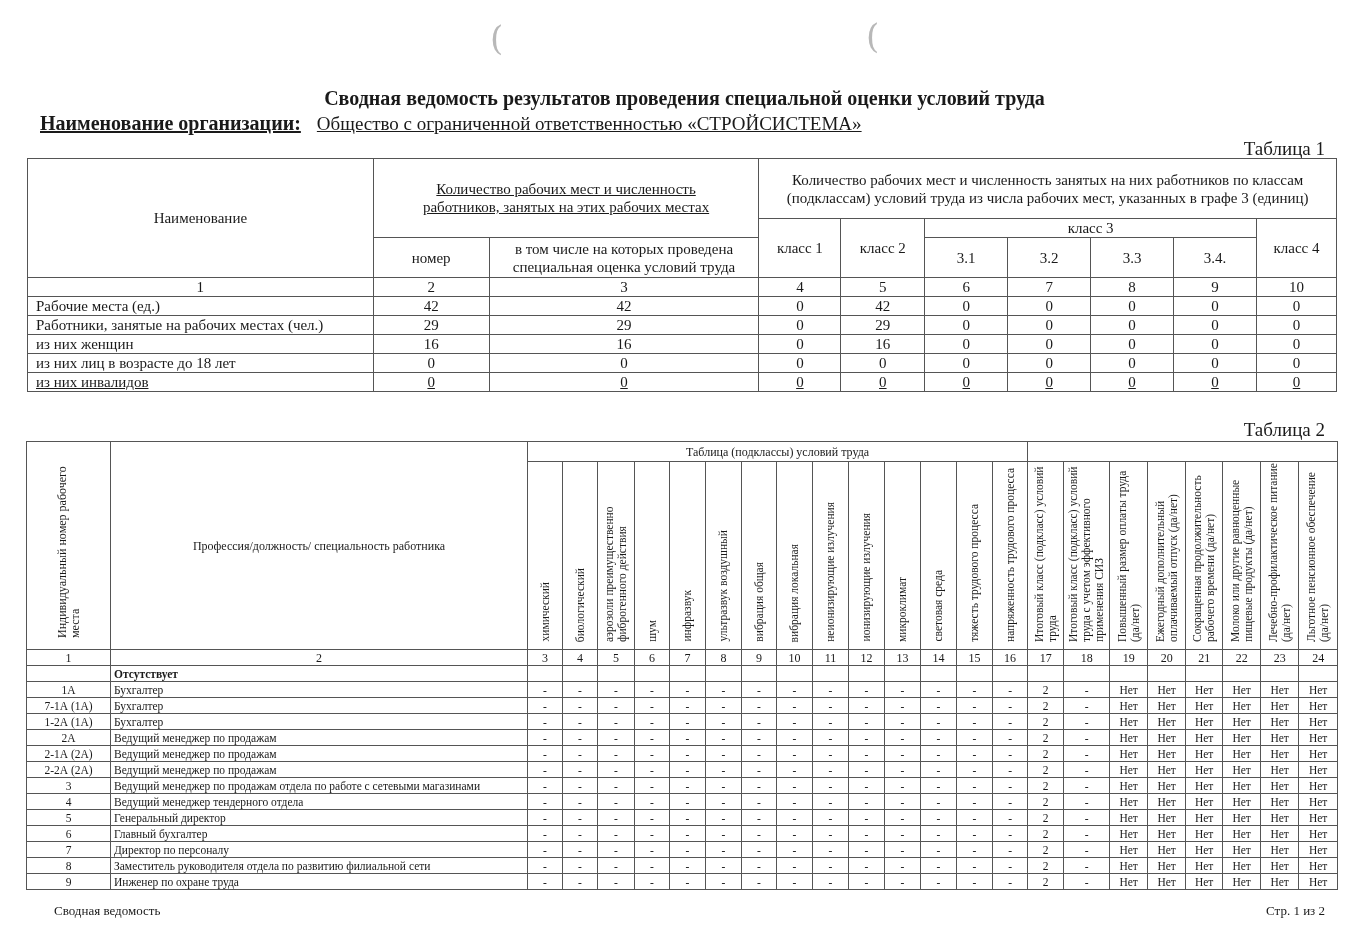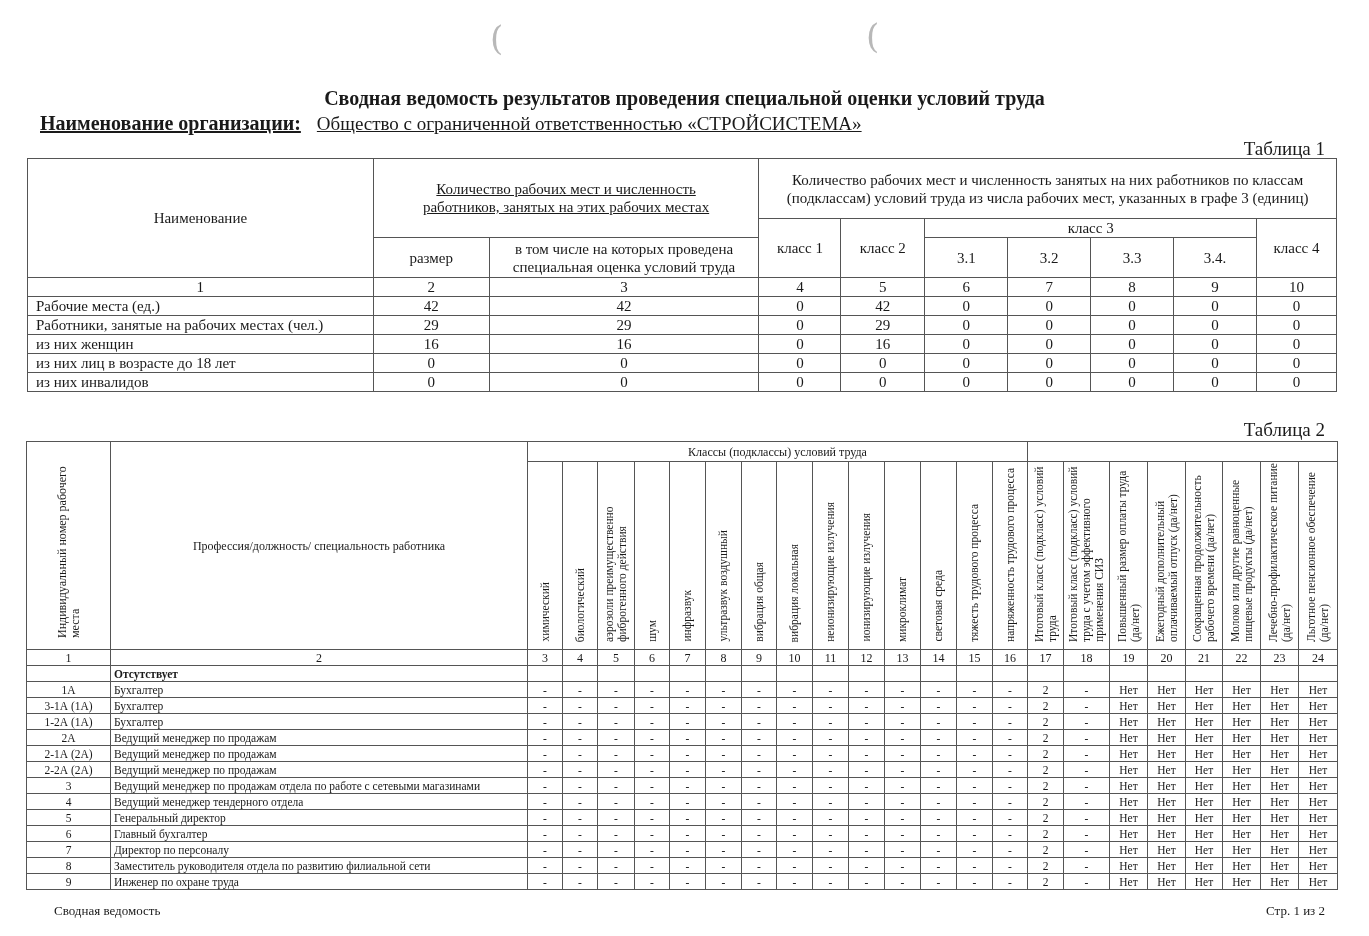--- a/index.html
+++ b/index.html
@@ -60,21 +60,21 @@
     <td colspan="2" rowspan="2" style="padding:0 30px;text-decoration:underline;">Количество рабочих мест и численность работников, занятых на этих рабочих местах</td>
     <td colspan="7" style="padding:0 20px;">Количество рабочих мест и численность занятых на них работников по классам (подклассам) условий труда из числа рабочих мест, указанных в графе 3 (единиц)</td>
   </tr>
   <tr style="height:18px">
     <td rowspan="2">класс 1</td>
     <td rowspan="2">класс 2</td>
     <td colspan="4">класс 3</td>
     <td rowspan="2">класс 4</td>
   </tr>
   <tr style="height:40px">
-    <td style="border-top:1px solid #555">размер</td>
+    <td style="border-top:1px solid #555">номер</td>
     <td>в том числе на которых проведена специальная оценка условий труда</td>
     <td>3.1</td>
     <td>3.2</td>
     <td>3.3</td>
     <td>3.4.</td>
   </tr>
   <tr style="height:19px">
     <td>1</td>
     <td>2</td>
     <td>3</td>
@@ -129,21 +129,21 @@
         <td>0</td>
         <td>0</td>
         <td>0</td>
         <td>0</td>
         <td>0</td>
         <td>0</td>
         <td>0</td>
         <td>0</td>
         <td>0</td>
       </tr>
-      <tr style="height: 19px;">
+      <tr style="height: 19px; text-decoration: underline;">
         <td class="left">из них инвалидов</td>
         <td>0</td>
         <td>0</td>
         <td>0</td>
         <td>0</td>
         <td>0</td>
         <td>0</td>
         <td>0</td>
         <td>0</td>
         <td>0</td>
@@ -179,21 +179,21 @@
       <col style="width: 38px;">
       <col style="width: 38px;">
       <col style="width: 39px;">
     </colgroup>
   <tbody>
       <tr style="height:20px">
     <td rowspan="2" class="hdr-cell" style="vertical-align:middle;">
       <span class="vert" style="font-size:12px;">Индивидуальный номер рабочего места</span>
     </td>
     <td rowspan="2" style="padding:0 60px;font-size:12px;">Профессия/должность/ специальность работника</td>
-    <td colspan="14" style="font-size:12px;">Классы (подклассы) условий труда</td>
+    <td colspan="14" style="font-size:12px;">Таблица (подклассы) условий труда</td>
     <td colspan="8" rowspan="1" style="border-bottom:none;"></td>
   </tr>
   <tr id="t2-vhead" style="height:188px">
         <td class="hdr-cell"><span class="vert">химический</span></td>
         <td class="hdr-cell"><span class="vert">биологический</span></td>
         <td class="hdr-cell"><span class="vert">аэрозоли преимущественно фиброгенного действия</span></td>
         <td class="hdr-cell"><span class="vert">шум</span></td>
         <td class="hdr-cell"><span class="vert">инфразвук</span></td>
         <td class="hdr-cell"><span class="vert">ультразвук воздушный</span></td>
         <td class="hdr-cell"><span class="vert">вибрация общая</span></td>
@@ -288,21 +288,21 @@
         <td>2</td>
         <td>-</td>
         <td>Нет</td>
         <td>Нет</td>
         <td>Нет</td>
         <td>Нет</td>
         <td>Нет</td>
         <td>Нет</td>
       </tr>
       <tr>
-        <td>3-1А (1А)</td>
+        <td>7-1А (1А)</td>
         <td class="left">Бухгалтер</td>
         <td>-</td>
         <td>-</td>
         <td>-</td>
         <td>-</td>
         <td>-</td>
         <td>-</td>
         <td>-</td>
         <td>-</td>
         <td>-</td>

